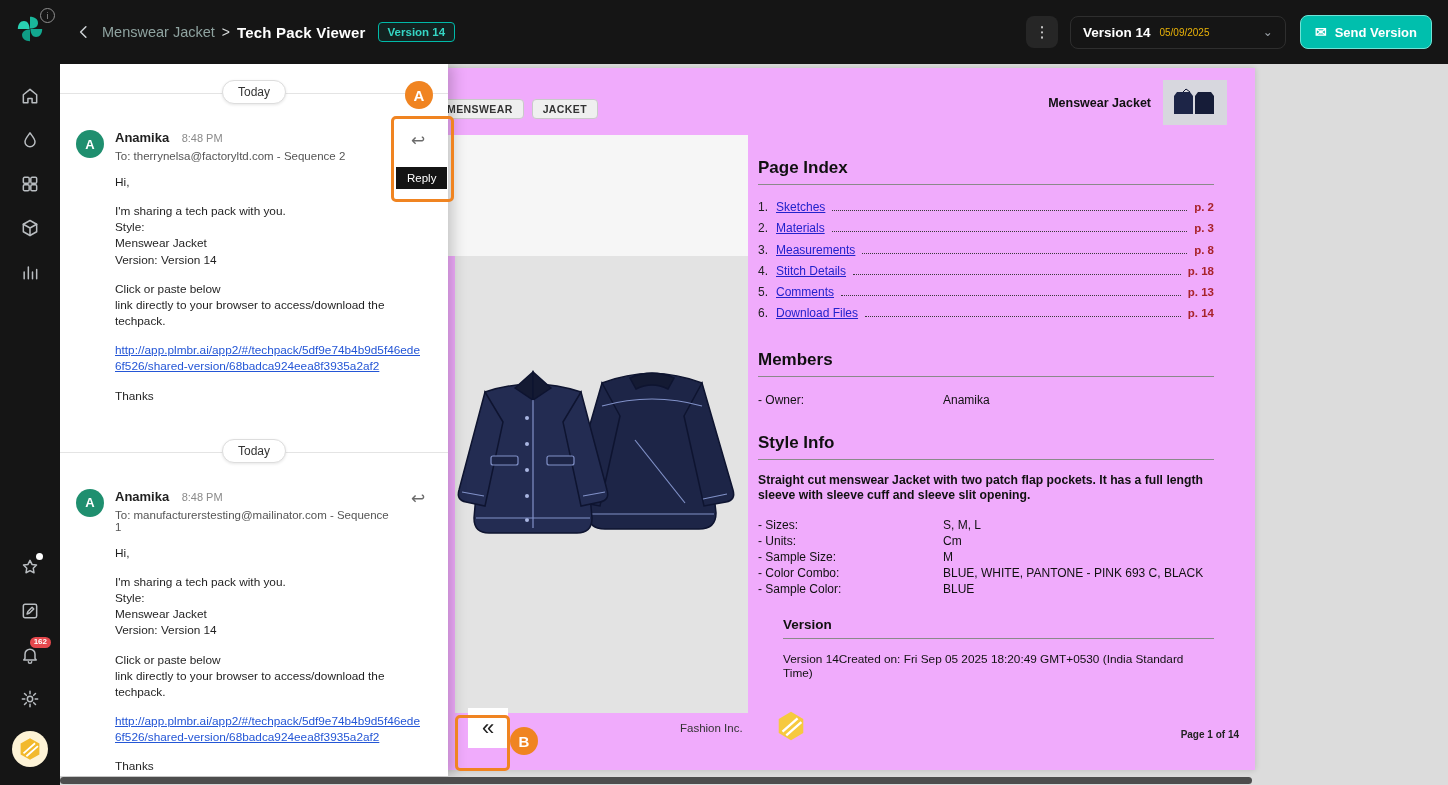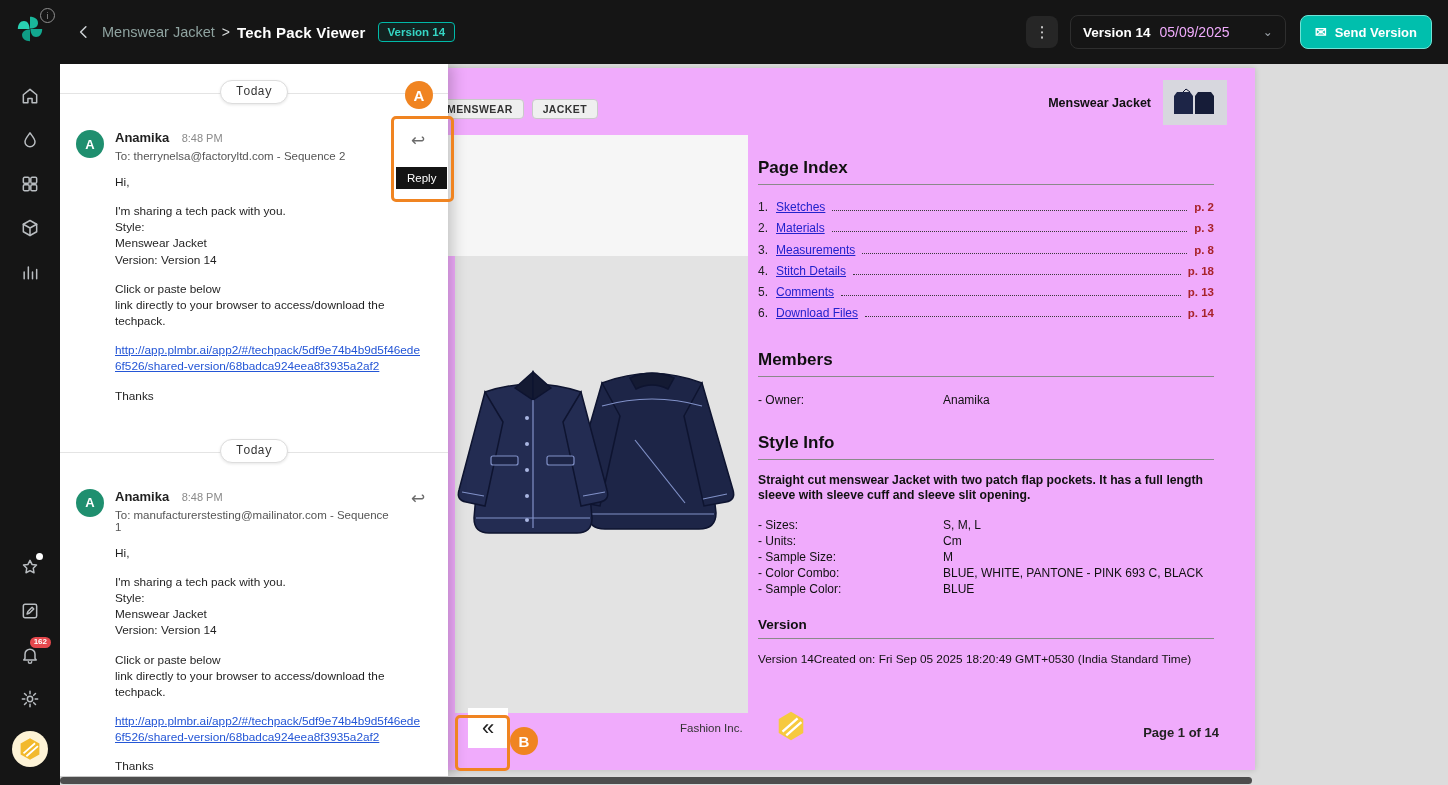--- a/index.html
+++ b/index.html
@@ -32,21 +32,21 @@
   .crumb-sep{color:#d8dcdc;font-size:14px;margin:0 7px;}
   .crumb-current{color:#fff;font-size:15px;font-weight:700;letter-spacing:.2px;}
   .version-badge{margin-left:12px;border:1px solid #00b9a8;color:#35d6c4;background:rgba(0,185,168,.08);
     font-size:11.5px;font-weight:700;padding:3px 9px;border-radius:4px;}
   .topbar-spacer{flex:1;}
   .kebab-btn{width:32px;height:32px;border-radius:8px;background:#262626;color:#e8e8e8;font-size:15px;
     display:flex;align-items:center;justify-content:center;}
   .version-select{margin-left:12px;display:flex;align-items:center;gap:9px;border:1px solid #2e2e2e;border-radius:8px;
     padding:8px 12px;min-width:190px;}
   .vs-version{color:#fff;font-size:13.5px;font-weight:700;}
-  .vs-date{color:#f0abfc;font-size:14px;}
+  .vs-date{color:#eab308;font-size:10px;}
   .vs-chevron{color:#9aa0a6;font-size:12px;margin-left:auto;}
   .send-btn{margin:0 16px 0 14px;background:#00bfad;border:1px solid #6fe3d6;border-radius:8px;color:#fff;
     font-size:13px;font-weight:700;padding:8px 14px;display:flex;align-items:center;gap:8px;}
   .send-btn .env{font-size:14px;}
   
   .doc-page{position:absolute;left:380px;top:68px;width:875px;height:702px;background:#f0abfc;z-index:5;
     box-shadow:0 0 6px rgba(0,0,0,.15);}
   .tags{position:absolute;left:56px;top:31px;display:flex;gap:8px;}
   .tag-pill{background:#efefef;border:1px solid #c9c9c9;border-radius:4px;padding:3px 10px;
     font-size:10.5px;letter-spacing:.4px;color:#333;font-weight:600;}
@@ -66,35 +66,35 @@
   .pi-num{width:18px;color:#222;}
   .pi-link{color:#2222cc;text-decoration:underline;cursor:pointer;}
   .pi-leader{flex:1;border-bottom:1.6px dotted #3a3a3a;margin:0 7px 3px;}
   .pi-page{color:#a8232a;font-weight:700;font-size:11.5px;}
   .kv-row{display:grid;grid-template-columns:185px 1fr;font-size:12px;line-height:16px;}
   .members-block{margin-top:22px;}
   .members-block .kv-row{margin-top:15px;}
   .style-block{margin-top:25px;}
   .style-desc{margin-top:13px;font-size:12.2px;font-weight:600;line-height:1.28;color:#111;}
   .style-fields{margin-top:13px;}
-  .version-block{margin-top:20px;}
+  .version-block{margin-top:20px;margin-left:25px;}
   .version-text{margin-top:13px;font-size:11.8px;color:#111;}
   
   .collapse-btn{position:absolute;left:88px;bottom:22px;width:40px;height:40px;background:#fff;border:none;
     font-size:22px;color:#222;display:flex;align-items:center;justify-content:center;}
   .doc-brand{position:absolute;left:300px;bottom:22px;display:flex;align-items:center;gap:31px;height:40px;}
   .doc-brand-name{font-size:11.5px;color:#333;}
-  .page-indicator{position:absolute;right:36px;bottom:30px;font-size:13px;font-weight:700;color:#222;margin-top:36px;}
+  .page-indicator{position:absolute;right:16px;bottom:30px;font-size:10px;font-weight:700;color:#222;margin-top:36px;}
   
   .email-panel{position:absolute;left:60px;top:64px;width:388px;height:712px;background:#fff;z-index:20;
     box-shadow:4px 0 14px rgba(0,0,0,.22);overflow:hidden;}
   .date-divider{position:relative;text-align:center;margin:16px 0 4px;height:26px;}
   .date-divider::before{content:"";position:absolute;left:0;right:0;top:13px;height:1px;background:#e4e4e4;}
   .date-pill{position:relative;display:inline-block;background:#fff;border:1px solid #ddd;border-radius:14px;
-    padding:4px 15px;font-size:12px;color:#333;box-shadow:0 1px 3px rgba(0,0,0,.10);font-family:Liberation Mono, monospace;}
+    padding:4px 15px;font-size:12px;color:#333;box-shadow:0 1px 3px rgba(0,0,0,.10);}
   .email{padding:18px 18px 6px 16px;}
   .email-header{display:flex;gap:11px;}
   .avatar{width:28px;height:28px;border-radius:50%;background:#1f8f6f;color:#fff;font-size:13px;font-weight:700;
     display:flex;align-items:center;justify-content:center;flex:none;margin-top:2px;}
   .eh-main{flex:1;min-width:0;}
   .sender{font-size:13px;font-weight:700;color:#1f1f1f;}
   .time{font-size:11px;color:#8a8a8a;margin-left:8px;}
   .recipient{font-size:11.5px;color:#555;margin-top:4px;}
   .reply-btn{color:#6b6b6b;font-size:17px;width:24px;height:24px;display:flex;align-items:center;justify-content:center;flex:none;}
   .email-body{margin:12px 4px 0 39px;font-size:11.8px;color:#1f1f1f;line-height:1.37;}

